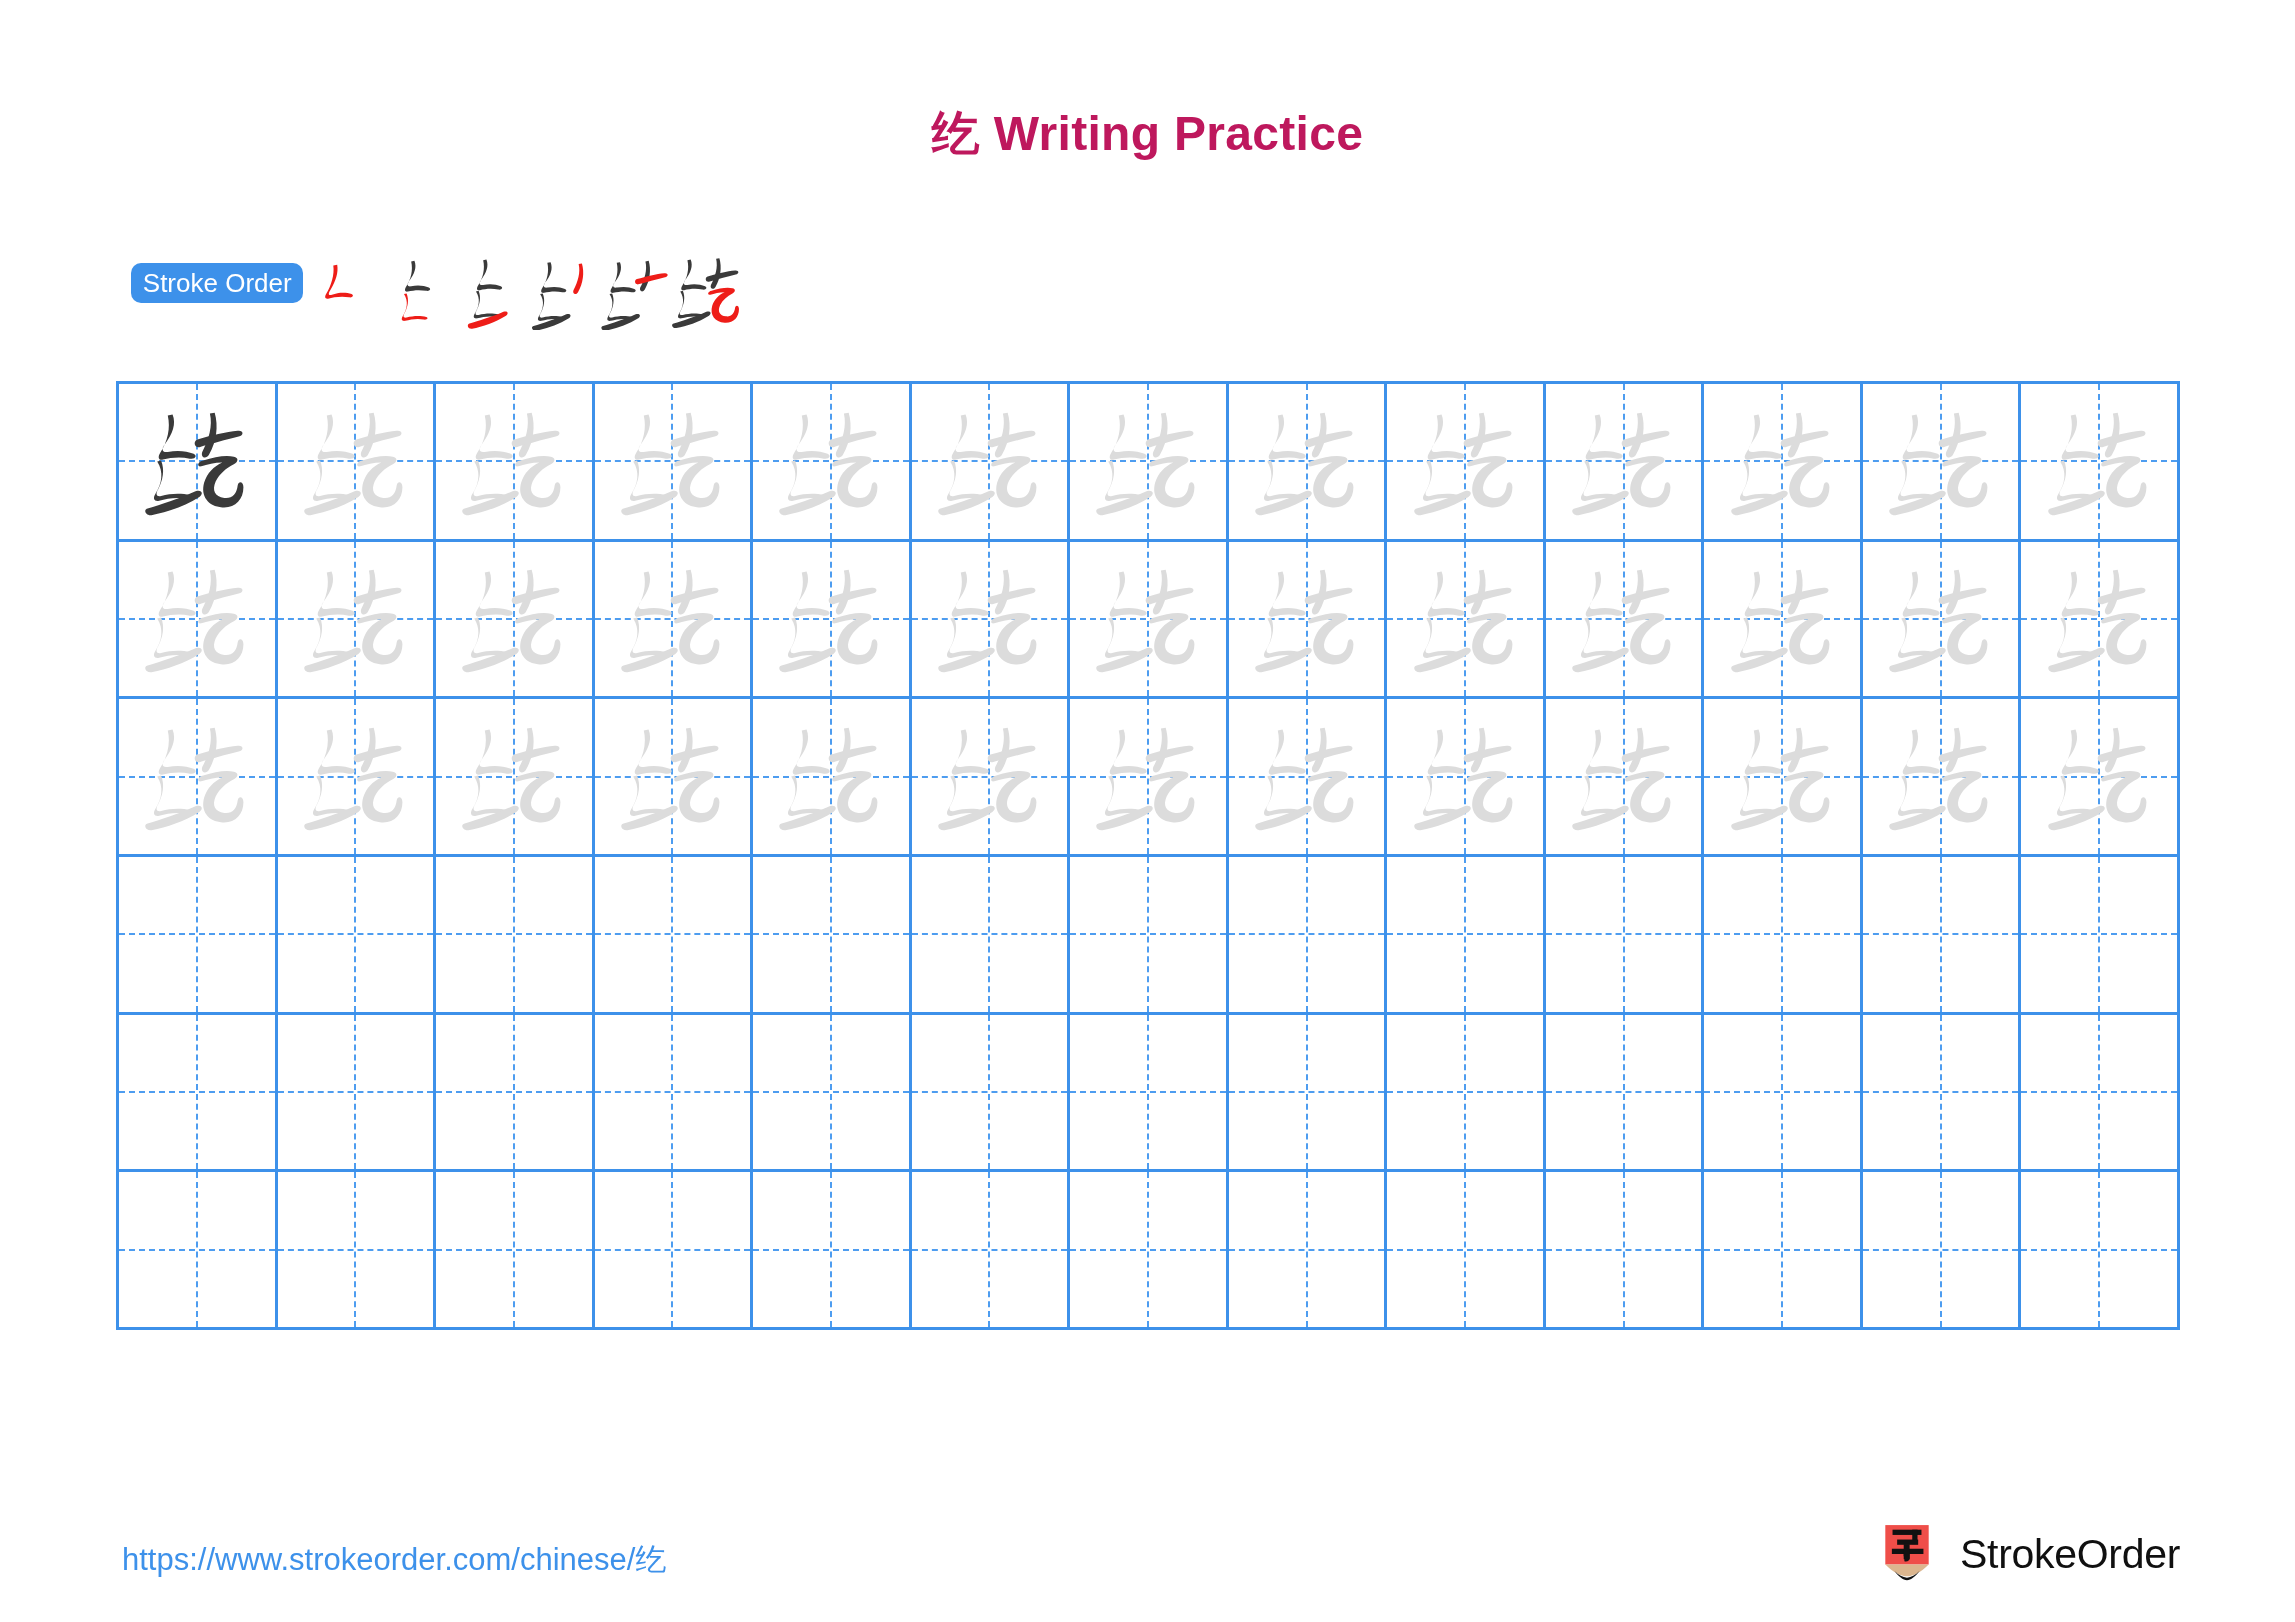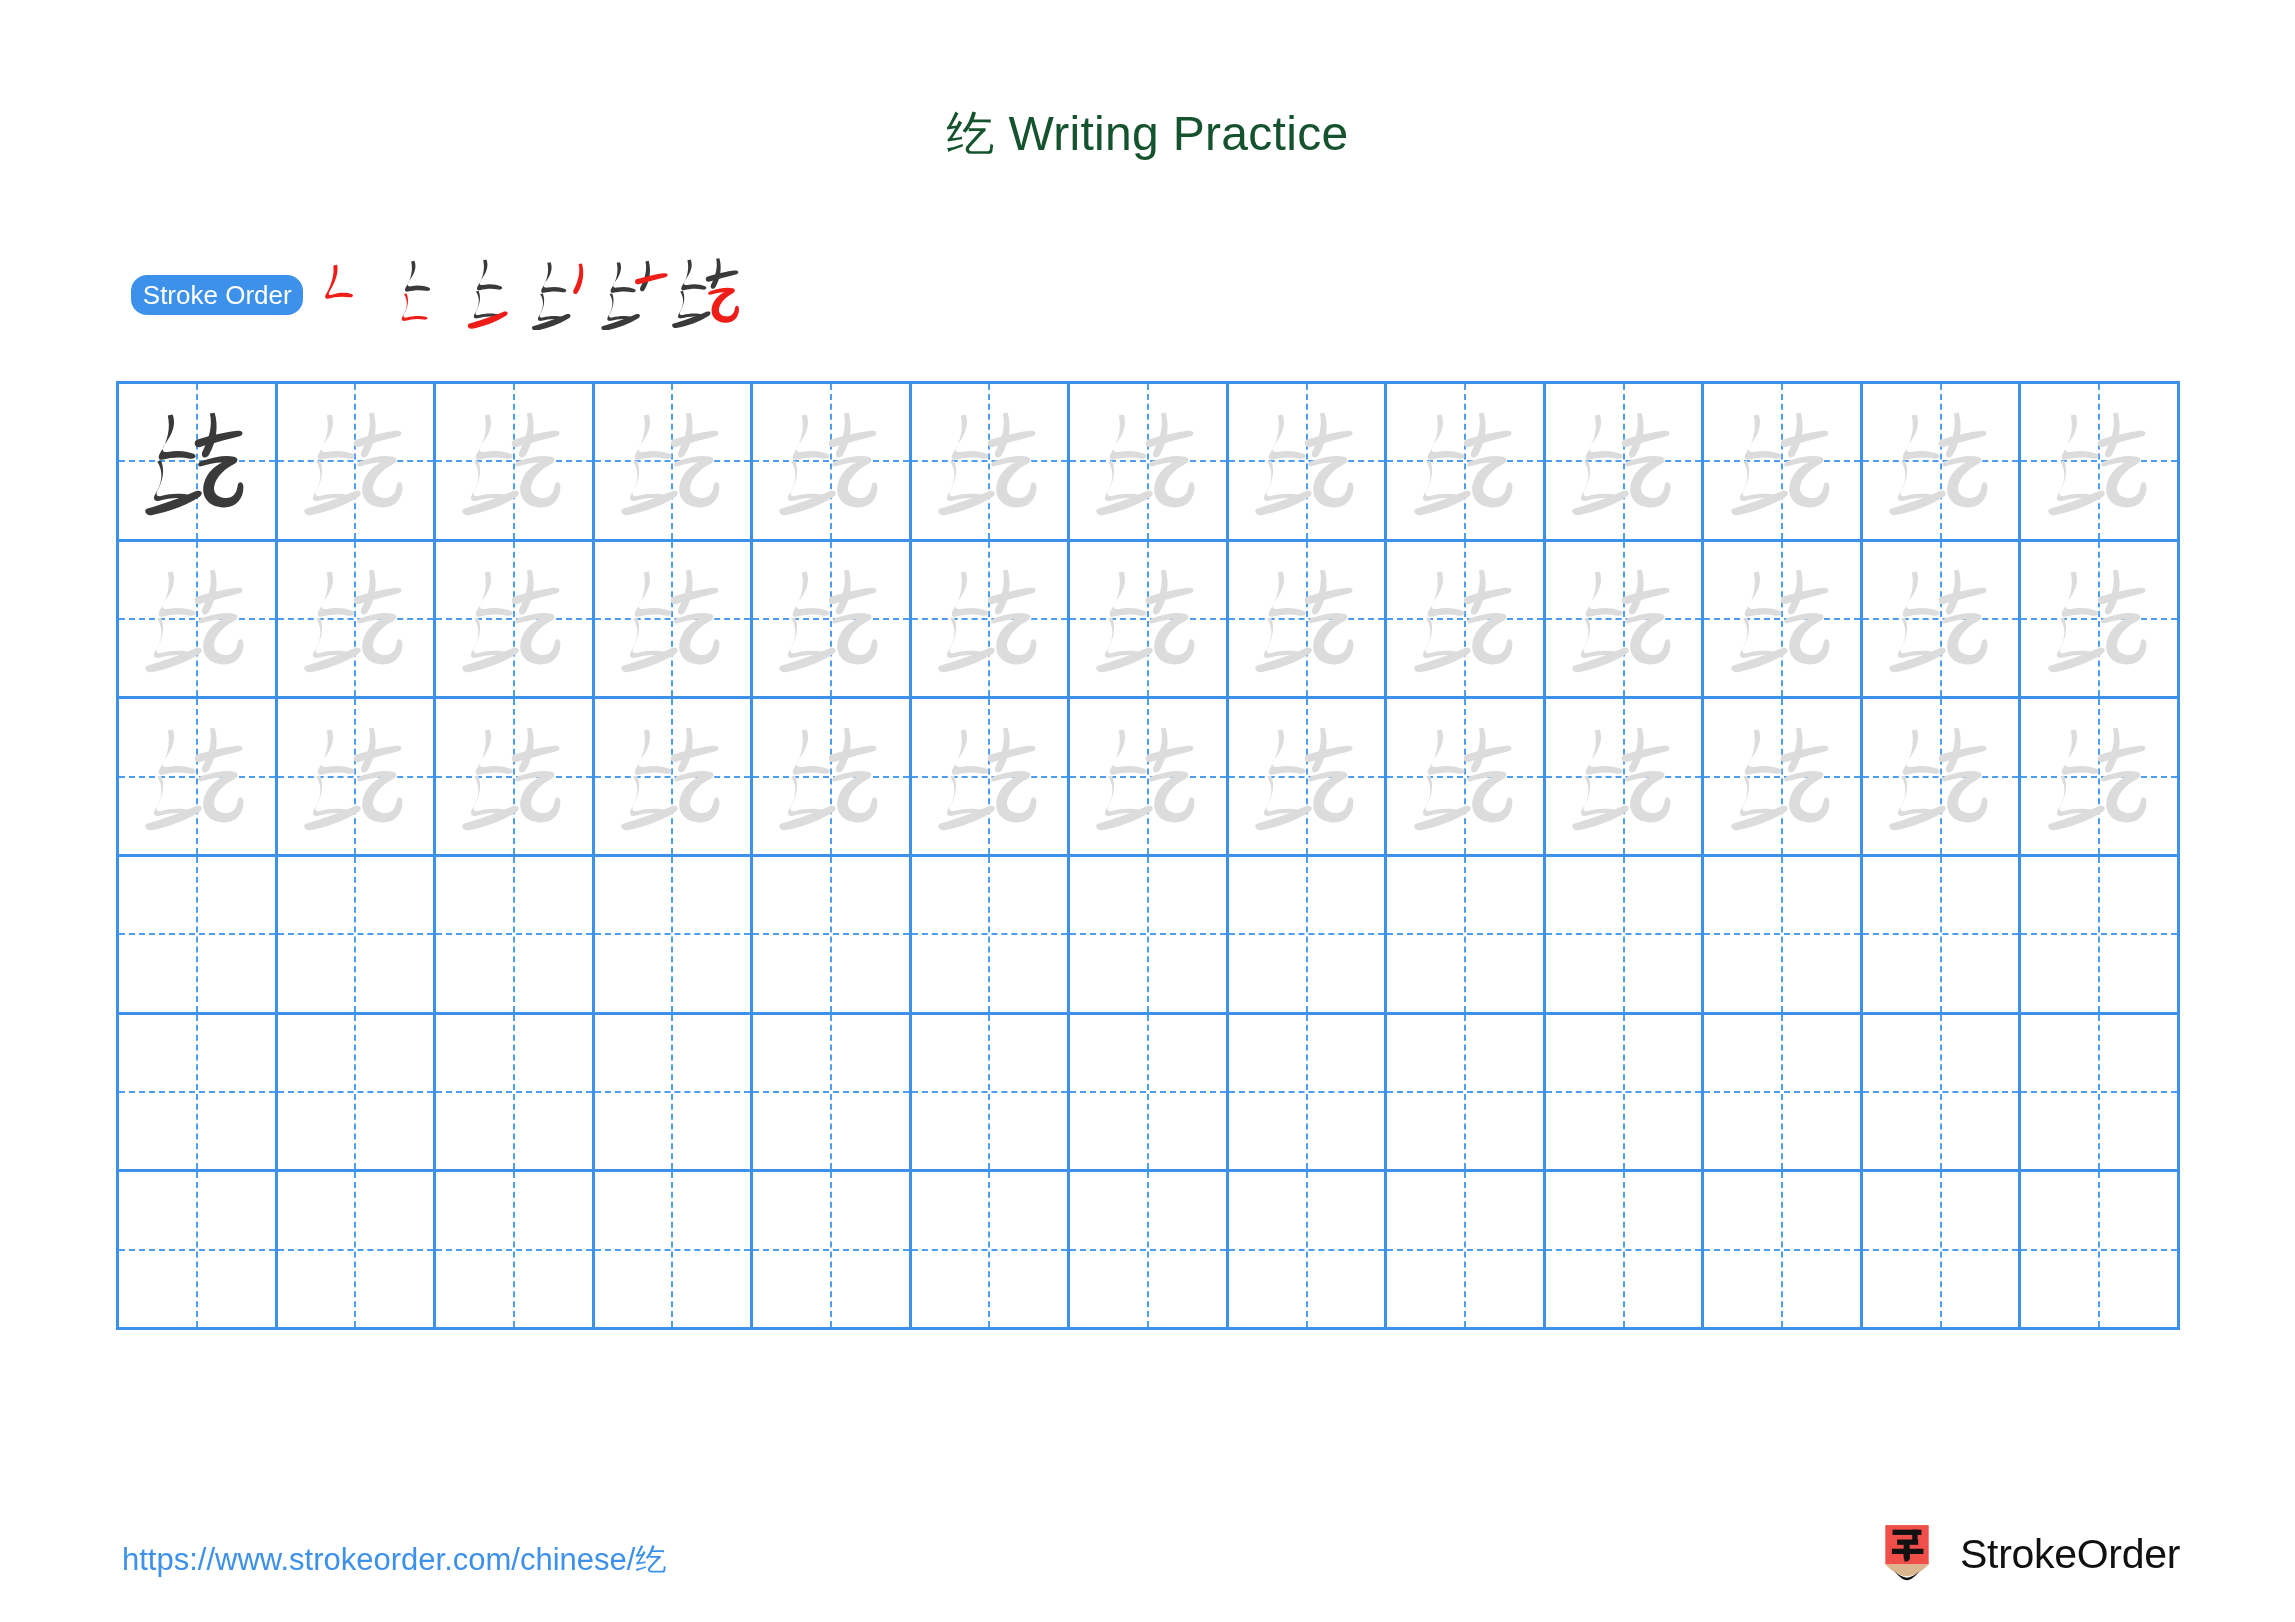--- a/index.html
+++ b/index.html
@@ -19,46 +19,46 @@
   #title-bar {
     position: absolute;
     left: 0;
     top: 110px;
     width: 2295px;
     text-align: center;
   }
   #page-title {
     display: inline-block;
     font-size: 48px;
-    font-weight: 400;
-    color: #14532d;
+    font-weight: 700;
+    color: #be185d;
     letter-spacing: 0.3px;
     white-space: nowrap;
     line-height: 1;
   }
 
   
   #stroke-order-row {
     position: absolute;
     left: 131px;
     top: 253px;
     height: 79px;
     display: flex;
     align-items: flex-start;
   }
   #stroke-order-badge {
     background: #3d91ea;
     color: #ffffff;
     font-size: 26px;
     font-weight: 400;
     padding: 6.5px 11.8px 7.9px 11.8px;
-    border-radius: 16px;
+    border-radius: 10px;
     line-height: 1;
     white-space: nowrap;
-    margin-top: 22px;
+    margin-top: 10px;
   }
   #stroke-steps {
     display: flex;
     align-items: flex-start;
     margin-left: 7.9px;
   }
   .stroke-step {
     width: 72px;
     height: 77px;
     position: relative;

